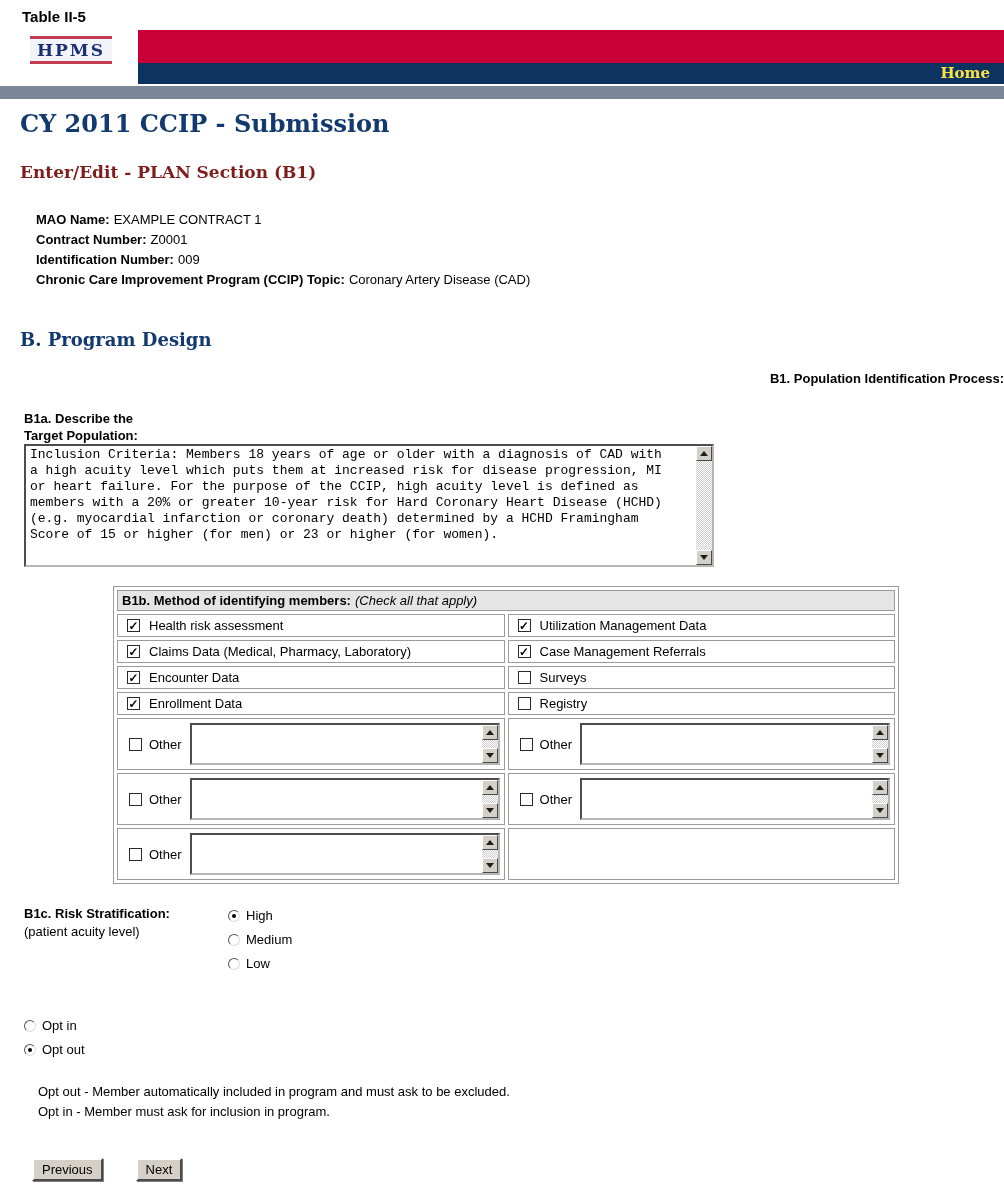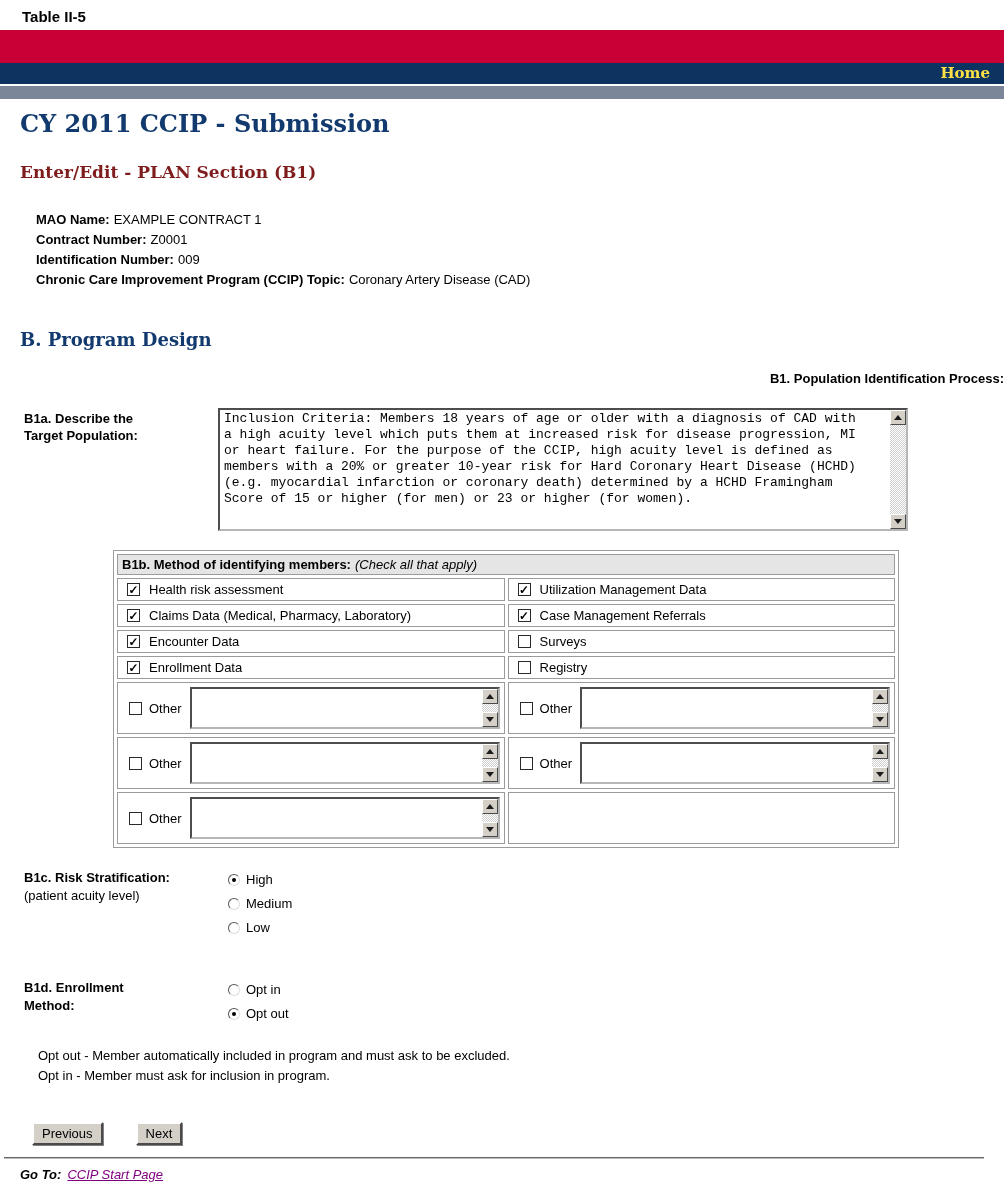--- a/index.html
+++ b/index.html
@@ -24,21 +24,21 @@
   h1 { margin:10px 0 0 20px; font-family:"DejaVu Serif", serif; font-size:24px; color:#123a6e; }
   h2 { margin:24px 0 0 20px; font-family:"DejaVu Serif", serif; font-size:17px; color:#7f1d1d; }
   h3 { margin:39px 0 0 20px; font-family:"DejaVu Serif", serif; font-size:18px; color:#123a6e; }
 
   .info-block { margin:28px 0 0 36px; line-height:20px; }
   .info-line b { margin-right:4px; }
 
   .b1-heading { margin:21px 0 0 24px; font-weight:bold;text-align:right; }
 
   
-  .b1a-row { display:flex; margin:22px 0 0 24px; }
+  .b1a-row { display:flex; margin:22px 0 0 24px;flex-direction:column; }
   .b1a-label { width:194px; font-weight:bold; line-height:17px; padding-top:2px; }
 
   .fake-textarea { border:2px solid; border-color:#4d4d4d #b6b6b6 #b6b6b6 #4d4d4d;
                    background:#fff; display:flex; overflow:hidden; }
   .fta-large { width:690px; height:123px; }
   .fta-small { width:310px; height:42px; }
   .fta-text { flex:1; padding:1px 4px; font-family:"Liberation Mono", monospace;
               font-size:13px; line-height:16px; white-space:pre-wrap; overflow:hidden; }
   .fta-scroll { width:16px; flex:none; display:flex; flex-direction:column;
                 background:#e6e6e6; }
@@ -89,20 +89,23 @@
   .footer { margin:8px 0 14px 20px; font-style:italic; }
   .footer .goto { font-weight:bold; margin-right:6px; }
   .footer a { color:#800080; }
 </style>
 </head>
 <body>
 
 <div class="corner-label">Table II-5</div>
 
 <div class="band-row">
+  <div class="logo-cell">
+    <span class="hpms-logo">HPMS</span>
+  </div>
   <div class="bars">
     <div class="bar-red"></div>
     <div class="bar-navy">
       <a href="#" class="home-link">Home</a>
     </div>
   </div>
 </div>
 <div class="bar-gray"></div>
 
 <h1>CY 2011 CCIP - Submission</h1>
@@ -328,24 +331,20 @@
         <span>Medium</span>
       </div>
       <div class="radio-item">
         <span class="radio"></span>
         <span>Low</span>
       </div>
     </div>
 </div>
 
 <div class="field-row" style="margin-top:44px;">
-  <div class="field-label">
-    <div class="bold">B1d. Enrollment</div>
-    <div class="bold">Method:</div>
-  </div>
   <div class="radio-group">
       <div class="radio-item">
         <span class="radio"></span>
         <span>Opt in</span>
       </div>
       <div class="radio-item">
         <span class="radio selected"></span>
         <span>Opt out</span>
       </div>
     </div>

